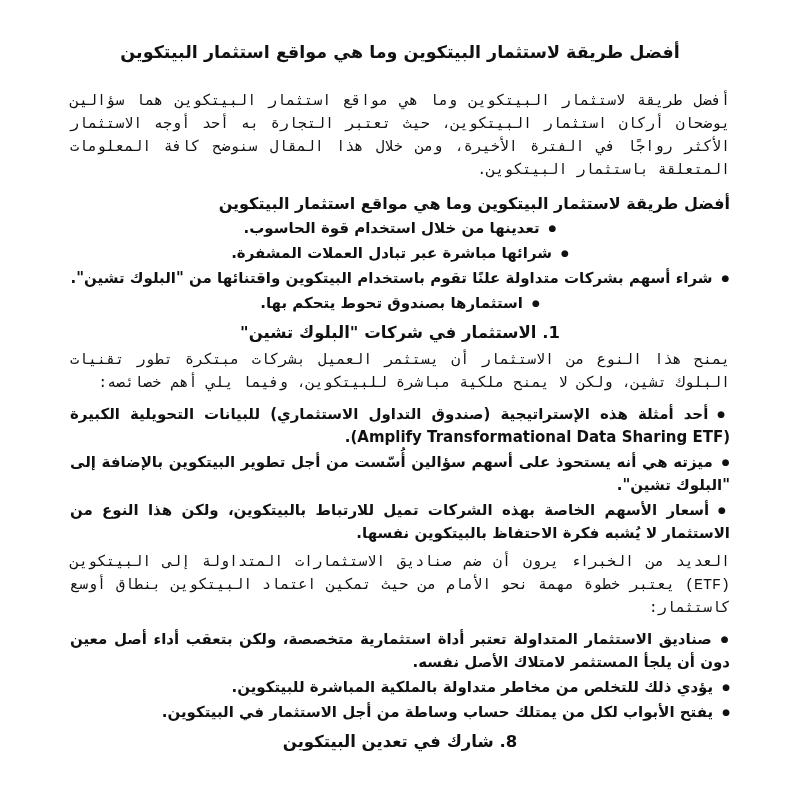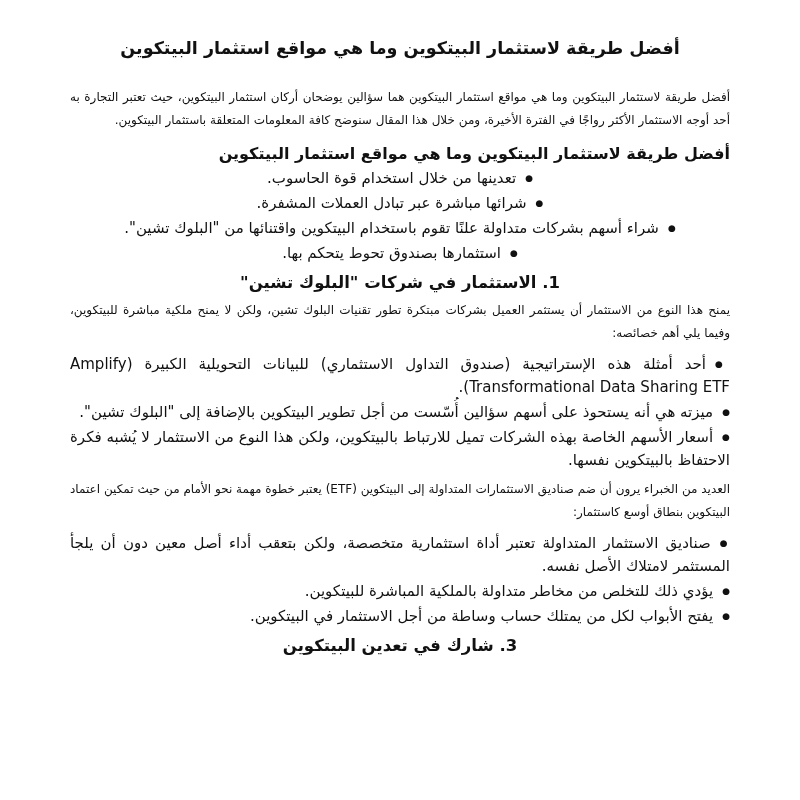--- a/index.html
+++ b/index.html
@@ -10,55 +10,57 @@
   body {
     width: 800px;
     height: 800px;
     overflow: hidden;
     font-family: "DejaVu Sans", sans-serif;
     color: #111111;
     direction: rtl;
   }
   .page {
     width: 660px;
-    margin: 0 auto;
-    padding-top: 36px;
+    margin: 12px auto;
+    padding-top: 28px;
   }
   .doc-title {
     font-size: 17.5px;
     font-weight: bold;
     text-align: center;
     margin: 0 0 26px 0;
     line-height: 24px;
   }
   p.body-text {
-    font-size: 12px;
+    font-size: 15px;
     line-height: 23px;
     margin: 0 0 8px 0;
     text-align: justify;
     text-justify: inter-word;
+    font-family: Liberation Mono, monospace;
   }
   .sub-heading {
     font-size: 16px;
     font-weight: bold;
     text-align: right;
     margin: 10px 0 2px 0;
     line-height: 23px;
   }
   .num-heading {
     font-size: 16.5px;
     font-weight: bold;
     text-align: center;
     margin: 4px 0 4px 0;
     line-height: 24px;
   }
   ul.bullets {
     list-style: none;
     margin: 0 0 6px 0;
     padding: 0;
+    font-weight: bold;
   }
   ul.bullets li {
     font-size: 15px;
     line-height: 23px;
     margin: 0 0 2px 0;
   }
   ul.bullets li::before {
     content: "●";
     font-size: 9px;
     vertical-align: 2px;
@@ -100,15 +102,15 @@
   </ul>
 
   <p class="body-text">العديد من الخبراء يرون أن ضم صناديق الاستثمارات المتداولة إلى البيتكوين (ETF) يعتبر خطوة مهمة نحو الأمام من حيث تمكين اعتماد البيتكوين بنطاق أوسع كاستثمار:</p>
 
   <ul class="bullets justified">
     <li>صناديق الاستثمار المتداولة تعتبر أداة استثمارية متخصصة، ولكن بتعقب أداء أصل معين دون أن يلجأ المستثمر لامتلاك الأصل نفسه.</li>
     <li>يؤدي ذلك للتخلص من مخاطر متداولة بالملكية المباشرة للبيتكوين.</li>
     <li>يفتح الأبواب لكل من يمتلك حساب وساطة من أجل الاستثمار في البيتكوين.</li>
   </ul>
 
-  <h3 class="num-heading">3. شارك في تعدين البيتكوين</h3>
+  <h3 class="num-heading">8. شارك في تعدين البيتكوين</h3>
 
 </div>
 
 </body></html>

